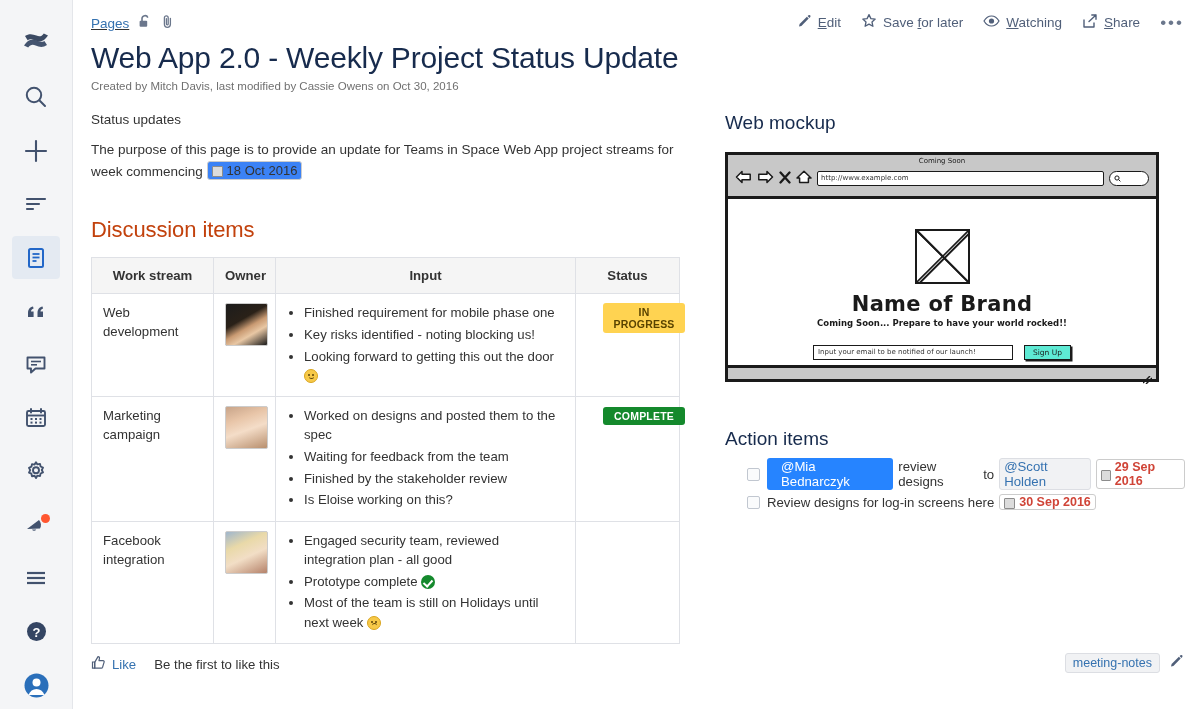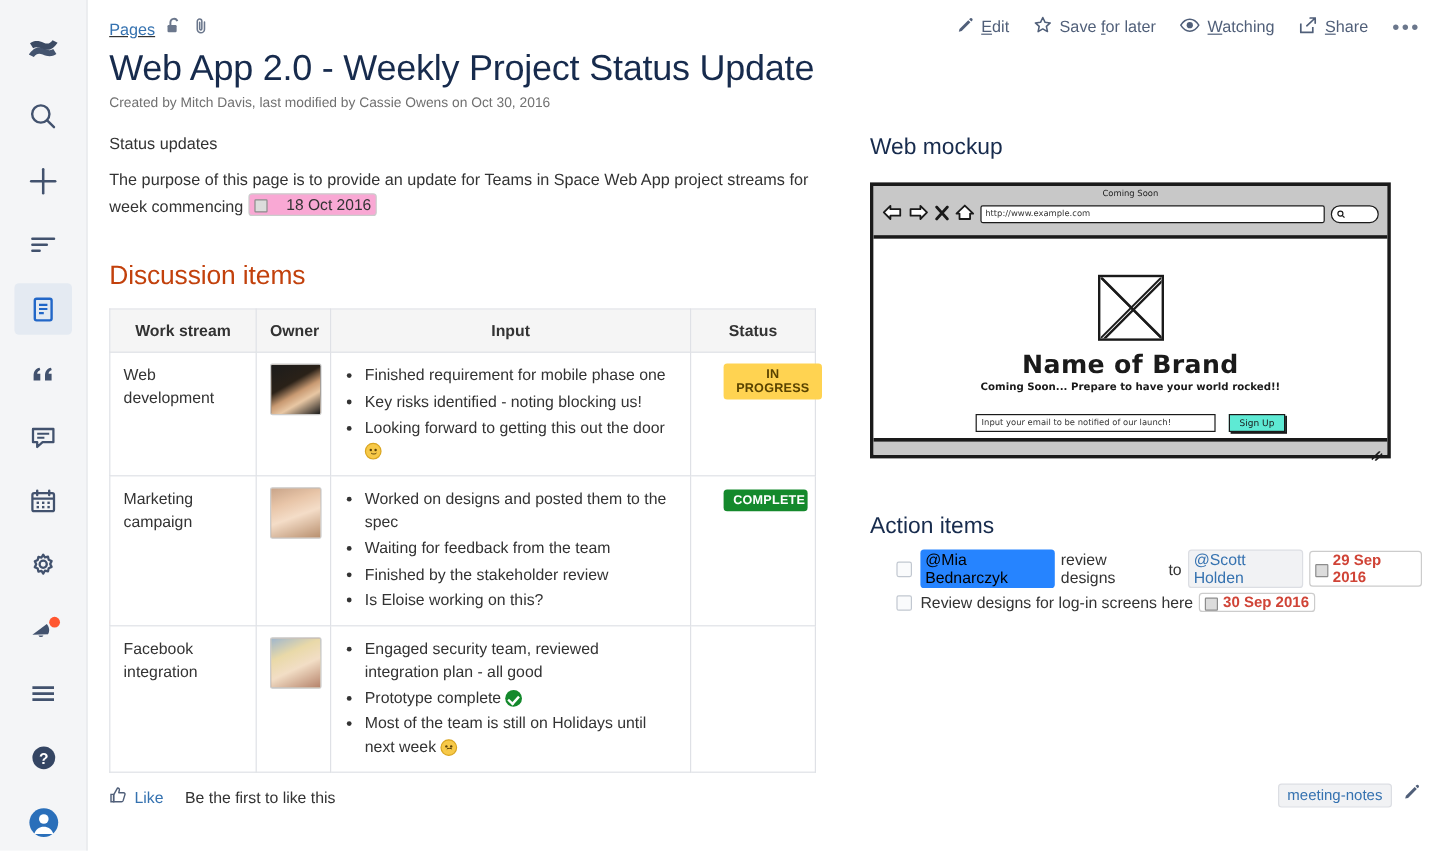--- a/index.html
+++ b/index.html
@@ -48,22 +48,22 @@
 
   
   #leftcol { position:absolute; left:18px; top:112px; width:600px; }
   .sec-label { font-size:13.5px; color:#333; margin-bottom:13px; }
   .para { font-size:13.5px; color:#333; line-height:1.55; margin:0 0 6px 0; }
   h2.sub {
     font-size:22px; font-weight:400; color:#c2410c;
     margin:34px 0 14px 0; letter-spacing:-0.1px;
   }
   .date-lozenge {
-    display:inline-flex; align-items:center; gap:16px;
-    border:1px solid #ccc; border-radius:3px; background:#f9a8d4;
+    display:inline-flex; align-items:center; gap:4px;
+    border:1px solid #ccc; border-radius:3px; background:#3b82f6;
     padding:0px 4px; font-size:13px; color:#333; vertical-align:baseline;
     line-height:1.35;
   }
   .cal-ico {
     width:11px; height:11px; border:1px solid #8c8c8c; background:#dcdcdc;
     border-radius:1px; display:inline-block; position:relative; top:1px;
   }
 
   
   table.disc { border-collapse:collapse; width:588px; table-layout:fixed; }
@@ -85,21 +85,21 @@
   .av1 { background:linear-gradient(150deg,#1c1c1c 0%,#2a2118 38%,#c99a72 56%,#e8c7a4 70%,#1a1a1a 100%); }
   .av2 { background:linear-gradient(160deg,#c8a489 0%,#e8c5a8 30%,#f4ddc8 55%,#b88f6e 100%); }
   .av3 { background:linear-gradient(155deg,#9fb6cd 0%,#e9d9a8 32%,#f2dec6 58%,#b5826a 100%); }
 
   .lozenge {
     display:inline-block; border-radius:3px; font-size:10.5px;
     font-weight:bold; letter-spacing:0.2px; text-align:center;
     padding:3px 8px; line-height:1.15;margin-left:16px;
   }
   .lz-yellow { background:#ffd351; color:#594300; width:82px; }
-  .lz-green { background:#14892c; color:#ffffff; width:70px; }
+  .lz-green { background:#14892c; color:#ffffff; width:82px; }
   .tick {
     display:inline-block; width:14px; height:14px; border-radius:50%;
     background:#14892c; position:relative; vertical-align:-3px;
   }
   .tick:before {
     content:""; position:absolute; left:3.6px; top:3px; width:4px; height:7px;
     border:solid #fff; border-width:0 2px 2px 0; transform:rotate(42deg);
   }
   .emo-circle {
     display:inline-block; width:14px; height:14px; border-radius:50%;
@@ -167,21 +167,21 @@
 
   
   .ai-list { margin-top:2px; padding-left:22px; }
   .ai-row { display:flex; align-items:center; gap:7px; margin-bottom:4px; }
   .ai-check {
     width:13px; height:13px; border:1px solid #c1c7d0; background:#fafbfc;
     border-radius:2px; flex:none; cursor:pointer;
   }
   .ai-text { font-size:13.2px; color:#333; display:flex; align-items:center; gap:5px; flex-wrap:nowrap; }
   .mention-sel {
-    background:#2684ff; color:#000000; border-radius:3px; padding:1px 4px; font-weight:500;
+    background:#2684ff; color:#ffffff; border-radius:3px; padding:1px 14px; font-weight:500;
   }
   .mention-link {
     background:#f1f2f4; border:1px solid #dcdee3; border-radius:3px; padding:0px 4px;
     color:#3572b0; cursor:pointer;
   }
   .date-red {
     display:inline-flex; align-items:center; gap:4px;
     border:1px solid #ccc; border-radius:3px; background:#fff;
     padding:0px 4px; font-size:12.5px; color:#d04437; font-weight:bold;
   }

